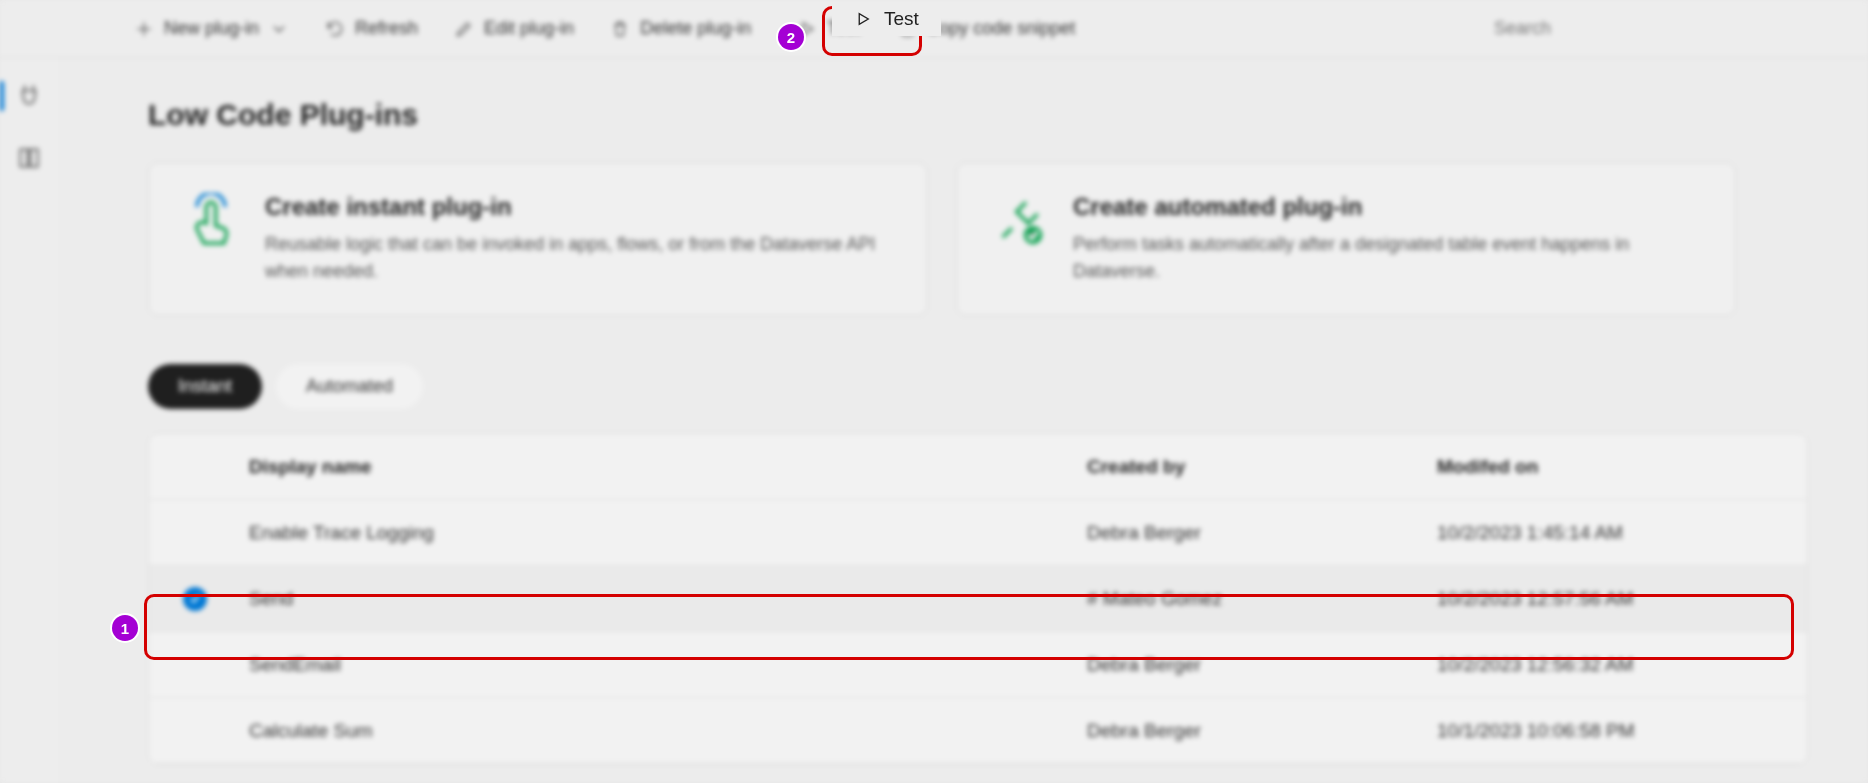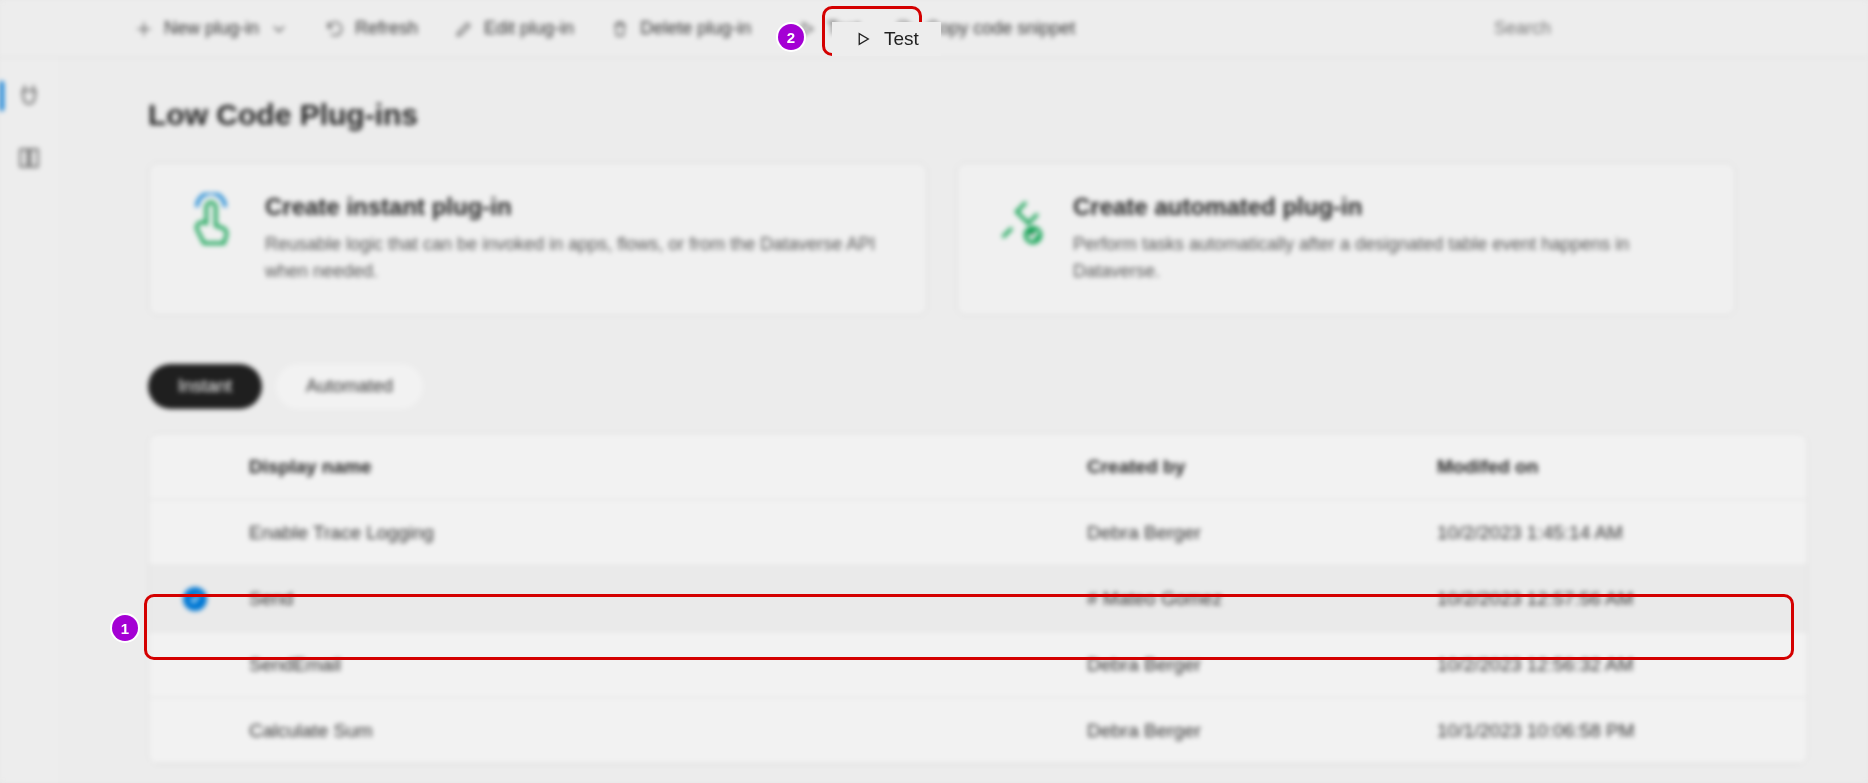--- a/index.html
+++ b/index.html
@@ -272,21 +272,21 @@
         <div>Calculate Sum</div>
         <div>Debra Berger</div>
         <div>10/1/2023 10:06:58 PM</div>
       </div>
     </div>
   </div>
 </div>
 
 <div class="overlay">
   <div class="hl-box" style="left:822px; top:6px; width:100px; height:50px;"></div>
-  <div class="test-crisp" style="left:832px; top:22px;">
+  <div class="test-crisp" style="left:832px; top:2px;">
     <svg viewBox="0 0 24 24">
         <path d="M7 5v14l12-7z"></path>
       </svg>
     <span>Test</span>
   </div>
   <div class="callout" style="left:778px; top:24px;">2</div>
 
   <div class="hl-box" style="left:144px; top:594px; width:1650px; height:66px;"></div>
   <div class="callout" style="left:112px; top:615px;">1</div>
 </div>

